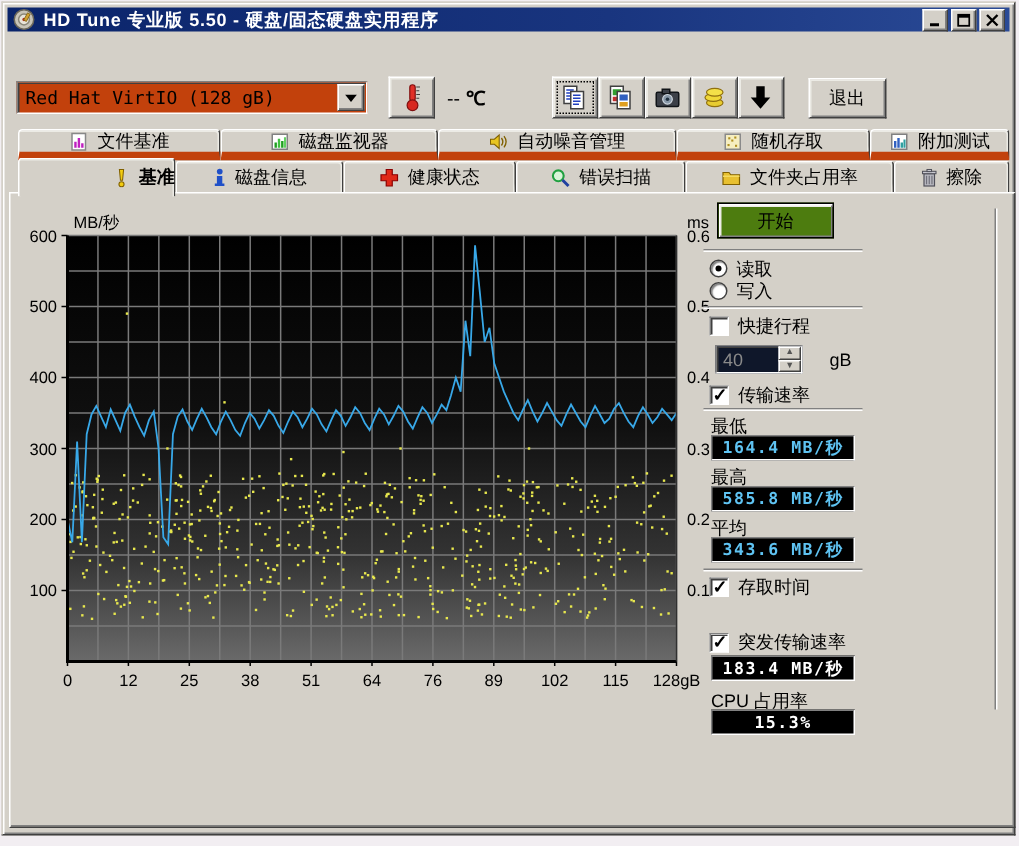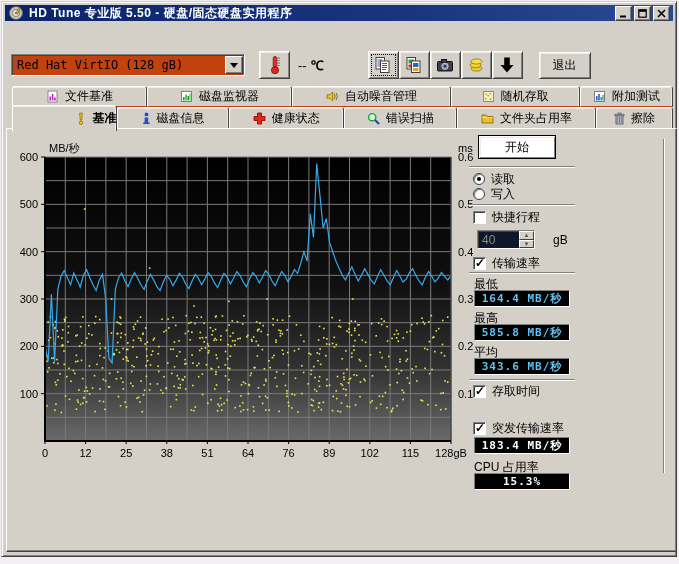--- a/index.html
+++ b/index.html
@@ -46,33 +46,33 @@
   .exit-btn { margin-left:16px; width:52px; height:27px; font-size:12px; }
   
   .tabstrip { position:absolute; left:10px; top:84px; width:661px; height:43px; }
   .tabrow { display:flex; }
   .tabrow.back { height:21px; }
   .tabrow.front { height:22px; position:relative; top:0; }
   .tab { background:#d4d0c8; border:1px solid; border-color:#fff #404040 #d4d0c8 #fff;
          border-radius:3px 3px 0 0; box-shadow:inset -1px 1px 0 #ecebe5;
          display:flex; align-items:center; justify-content:center; gap:6px;
          font-size:12px; position:relative; }
-  .tabrow.back .tab { border-bottom:1px solid #c2410c; }
+  .tabrow.back .tab { border-bottom:6px solid #c2410c; }
   .tab.active { z-index:5; margin-top:-2px; height:26px; border-bottom:none;
                 font-weight:bold; }
   .tab .ticon { display:flex; }
   
   .page { position:absolute; left:4px; top:126px; width:671px; height:424px;
           background:#d4d0c8; border:1px solid; border-color:#fff #404040 #404040 #fff;
           box-shadow:inset -1px -1px 0 #808080; }
   .chart-wrap { position:absolute; left:6px; top:12px; width:460px; height:336px; }
   
   .panel { position:absolute; left:458px; top:0; width:210px; height:420px; font-size:12px; }
   .start-btn { position:absolute; left:13px; top:6px; width:78px; height:24px;
-               background:#ffffff; border:1px solid #000;
+               background:#4d7c0f; border:1px solid #000;
                box-shadow:inset 1px 1px 0 #fff, inset -1px -1px 0 #808080, inset 2px 2px 0 #ecebe5;
                font-size:12px; display:flex; align-items:center; justify-content:center; }
   .sep { position:absolute; left:4px; width:106px; height:2px;
          border-top:1px solid #808080; border-bottom:1px solid #fff; }
   .ctl-row { position:absolute; left:8px; display:flex; align-items:center; gap:6px; height:14px; }
   .radio { width:12px; height:12px; border-radius:50%; background:#fff;
            border:1px solid #404040; box-shadow:inset 1px 1px 1px #808080; position:relative; }
   .radio.on::after { content:""; position:absolute; left:3px; top:3px; width:4px; height:4px;
                      border-radius:50%; background:#000; }
   .checkbox { width:13px; height:13px; background:#fff; border:1px solid;

